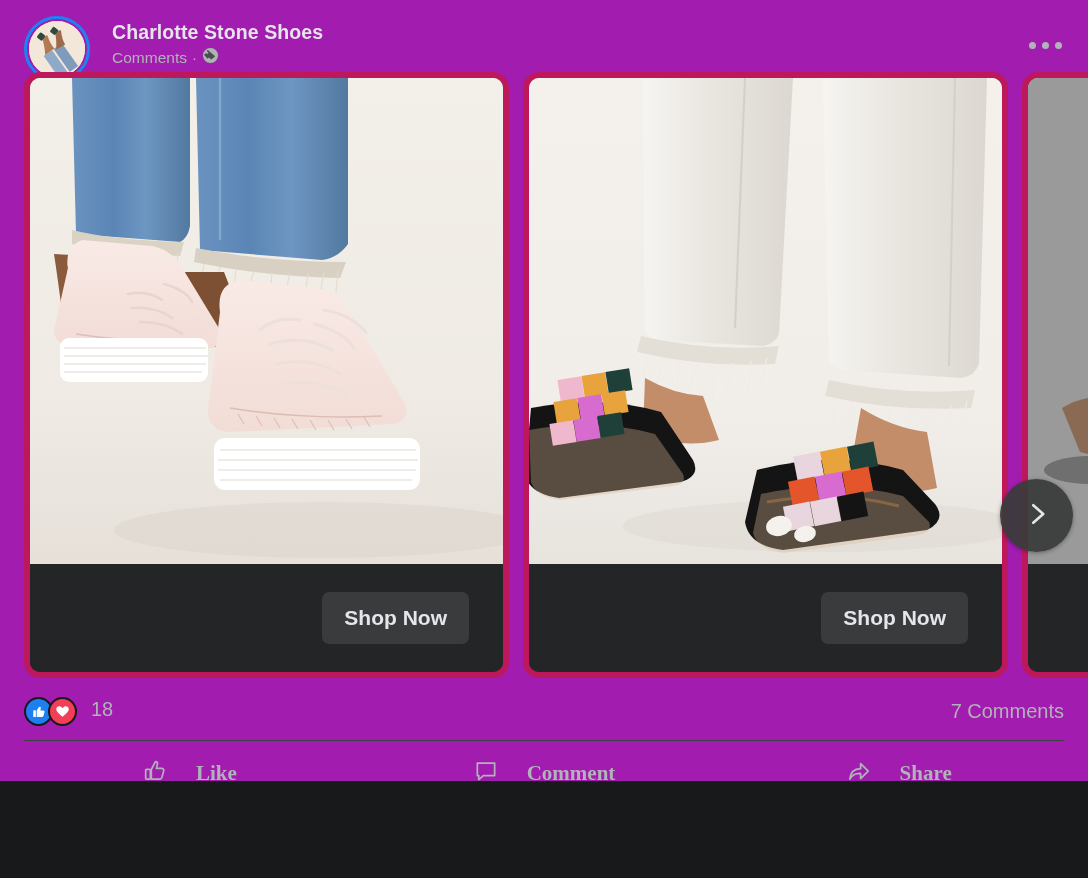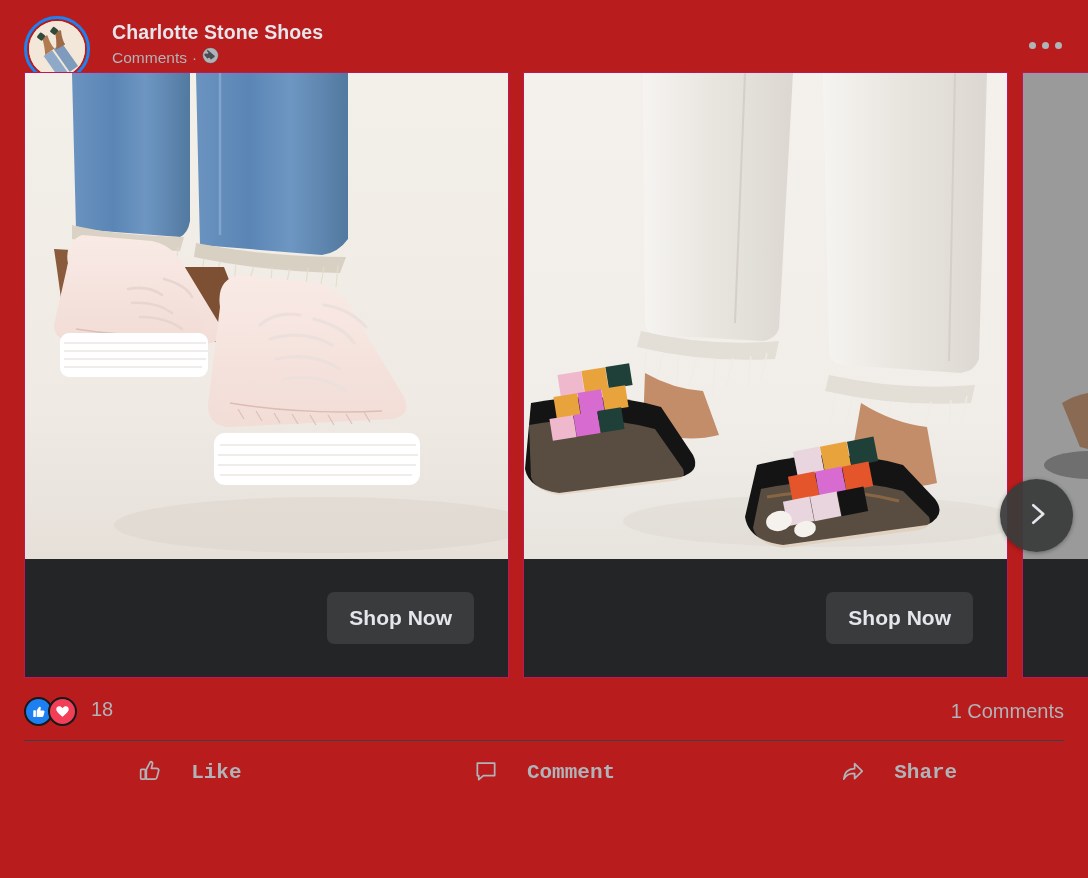--- a/index.html
+++ b/index.html
@@ -12,22 +12,22 @@
     height: 878px;
     overflow: hidden;
     font-family: "Liberation Sans", sans-serif;
     color: #e4e6eb;
     -webkit-font-smoothing: antialiased;
   }
 
   .post {
     position: relative;
     width: 1088px;
-    height: 878px;
-    background: #b91c1c;
+    height: 781px;
+    background: #a21caf;
     overflow: hidden;
   }
 
   
   .post-header {
     display: flex;
     align-items: flex-start;
     padding: 18px 24px 0 24px;
     height: 72px;
     box-sizing: border-box;
@@ -130,22 +130,22 @@
   }
   .carousel-track {
     display: flex;
     gap: 14px;
     height: 606px;
   }
   .card {
     flex: 0 0 485px;
     height: 606px;
     background: #242526;
-    border-radius: 0;
-    border: 1px solid #be185d;
+    border-radius: 16px;
+    border: 6px solid #be185d;
     box-sizing: border-box;
     overflow: hidden;
     display: flex;
     flex-direction: column;
     cursor: pointer;
   }
   .card-media {
     height: 486px;
     width: 100%;
     overflow: hidden;
@@ -247,21 +247,21 @@
   .action-btn {
     flex: 1;
     display: flex;
     align-items: center;
     justify-content: center;
     gap: 28px;
     cursor: pointer;
     border-radius: 6px;
     background: transparent;
     border: none;
-    font-family: Liberation Mono, monospace;
+    font-family: Liberation Serif, serif;
   }
   .action-label {
     font-size: 21px;
     font-weight: bold;
     color: #b0b3b8;
     line-height: 26px;
   }
 </style>
 </head>
 <body>
@@ -538,21 +538,21 @@
           </svg>
         </span>
         <span class="rbadge love">
           <svg width="15" height="15" viewBox="0 0 24 24" fill="#ffffff">
             <path d="M12 20.5l-1.5-1.3C5.1 14.4 2 11.6 2 8.2 2 5.5 4.1 3.4 6.8 3.4c1.5 0 3 .7 3.9 1.9l1.3 1.6 1.3-1.6c.9-1.2 2.4-1.9 3.9-1.9 2.7 0 4.8 2.1 4.8 4.8 0 3.4-3.1 6.2-8.5 11z"></path>
           </svg>
         </span>
       </div>
       <span class="reaction-count">18</span>
     </div>
-    <div class="comments-count">1 Comments</div>
+    <div class="comments-count">7 Comments</div>
   </div>
 
   <div class="divider"></div>
 
   <div class="action-bar">
 
     <button class="action-btn">
       <span>
         <svg width="26" height="26" viewBox="0 0 24 24" fill="none" stroke="#b0b3b8" stroke-width="1.6" stroke-linejoin="round">
           <path d="M8.6 10.6L12.3 3.6c.8-.3 1.7.1 2 .9.1.3.1.6 0 .9l-1 4.2h4.9c1.2 0 2.1 1.1 1.8 2.3l-1.6 6c-.2.9-1 1.5-1.9 1.5H8.6z"></path>

